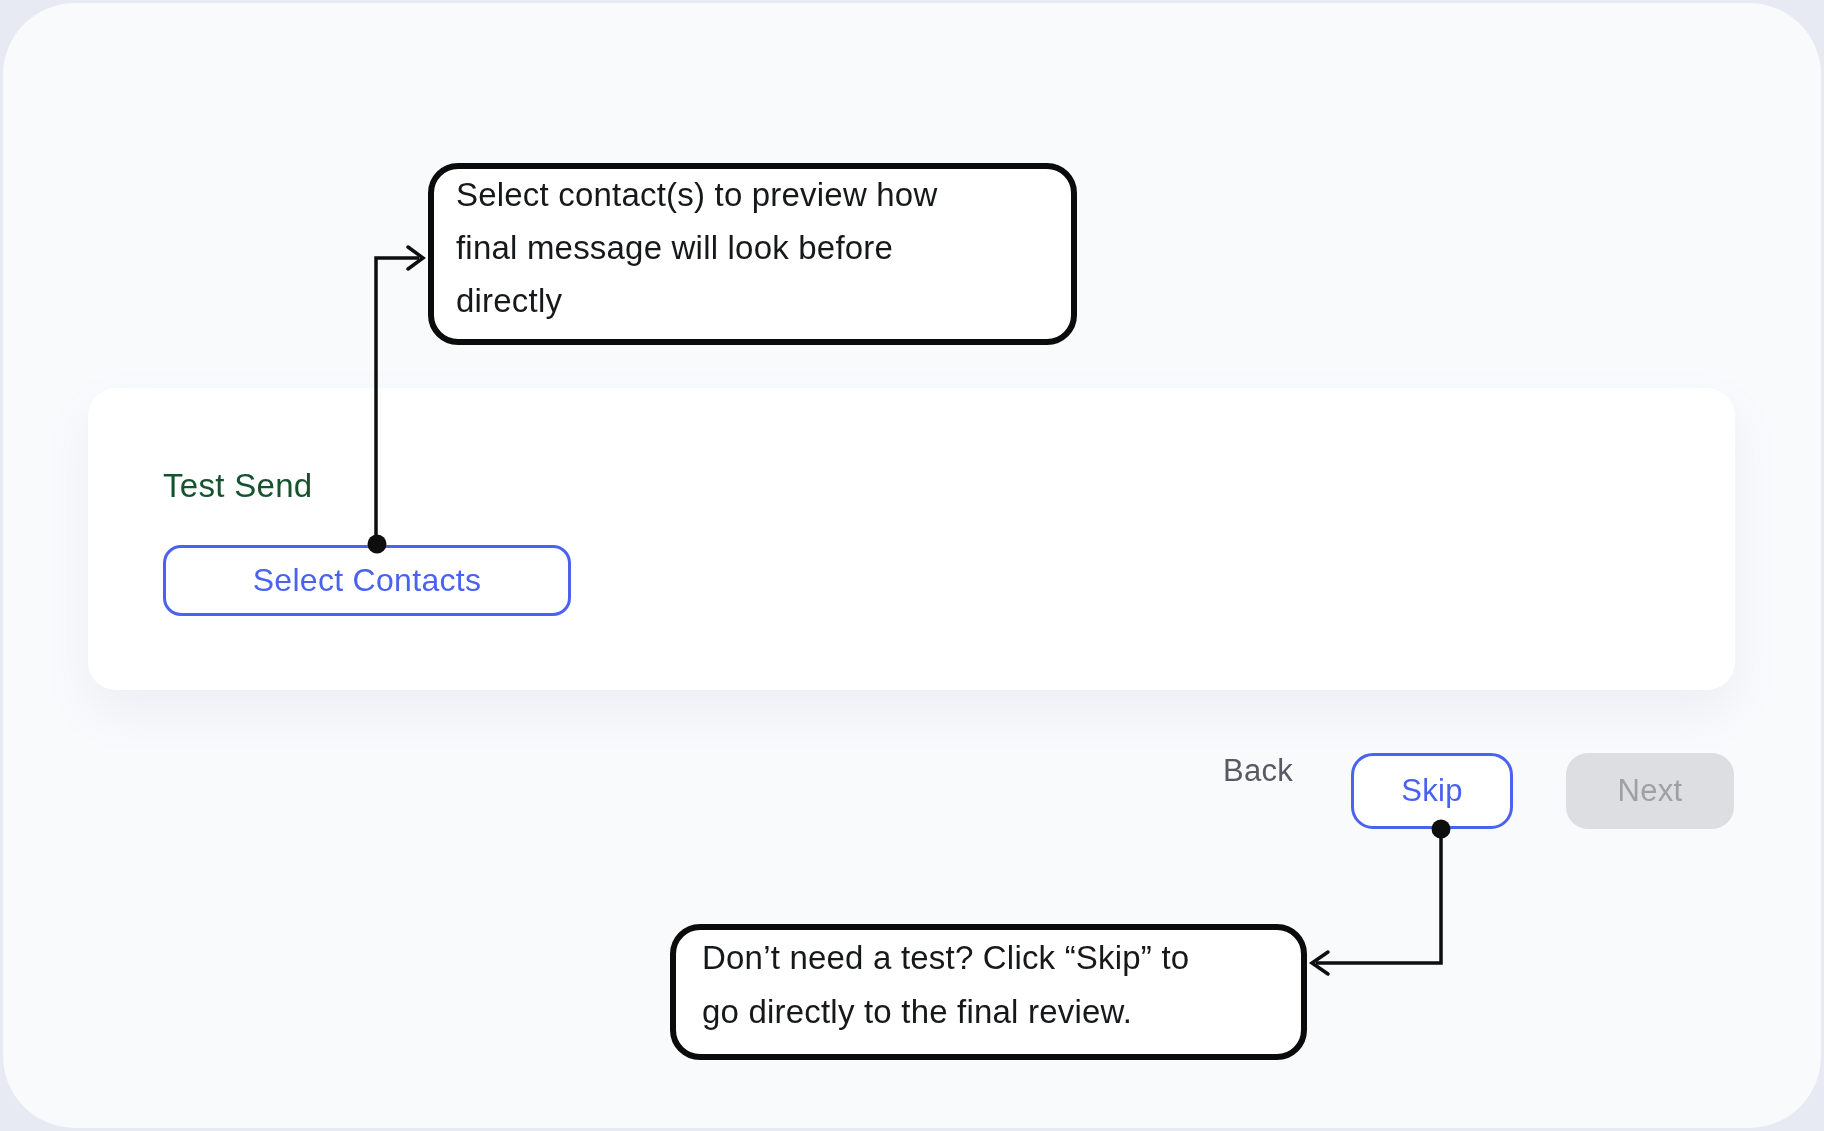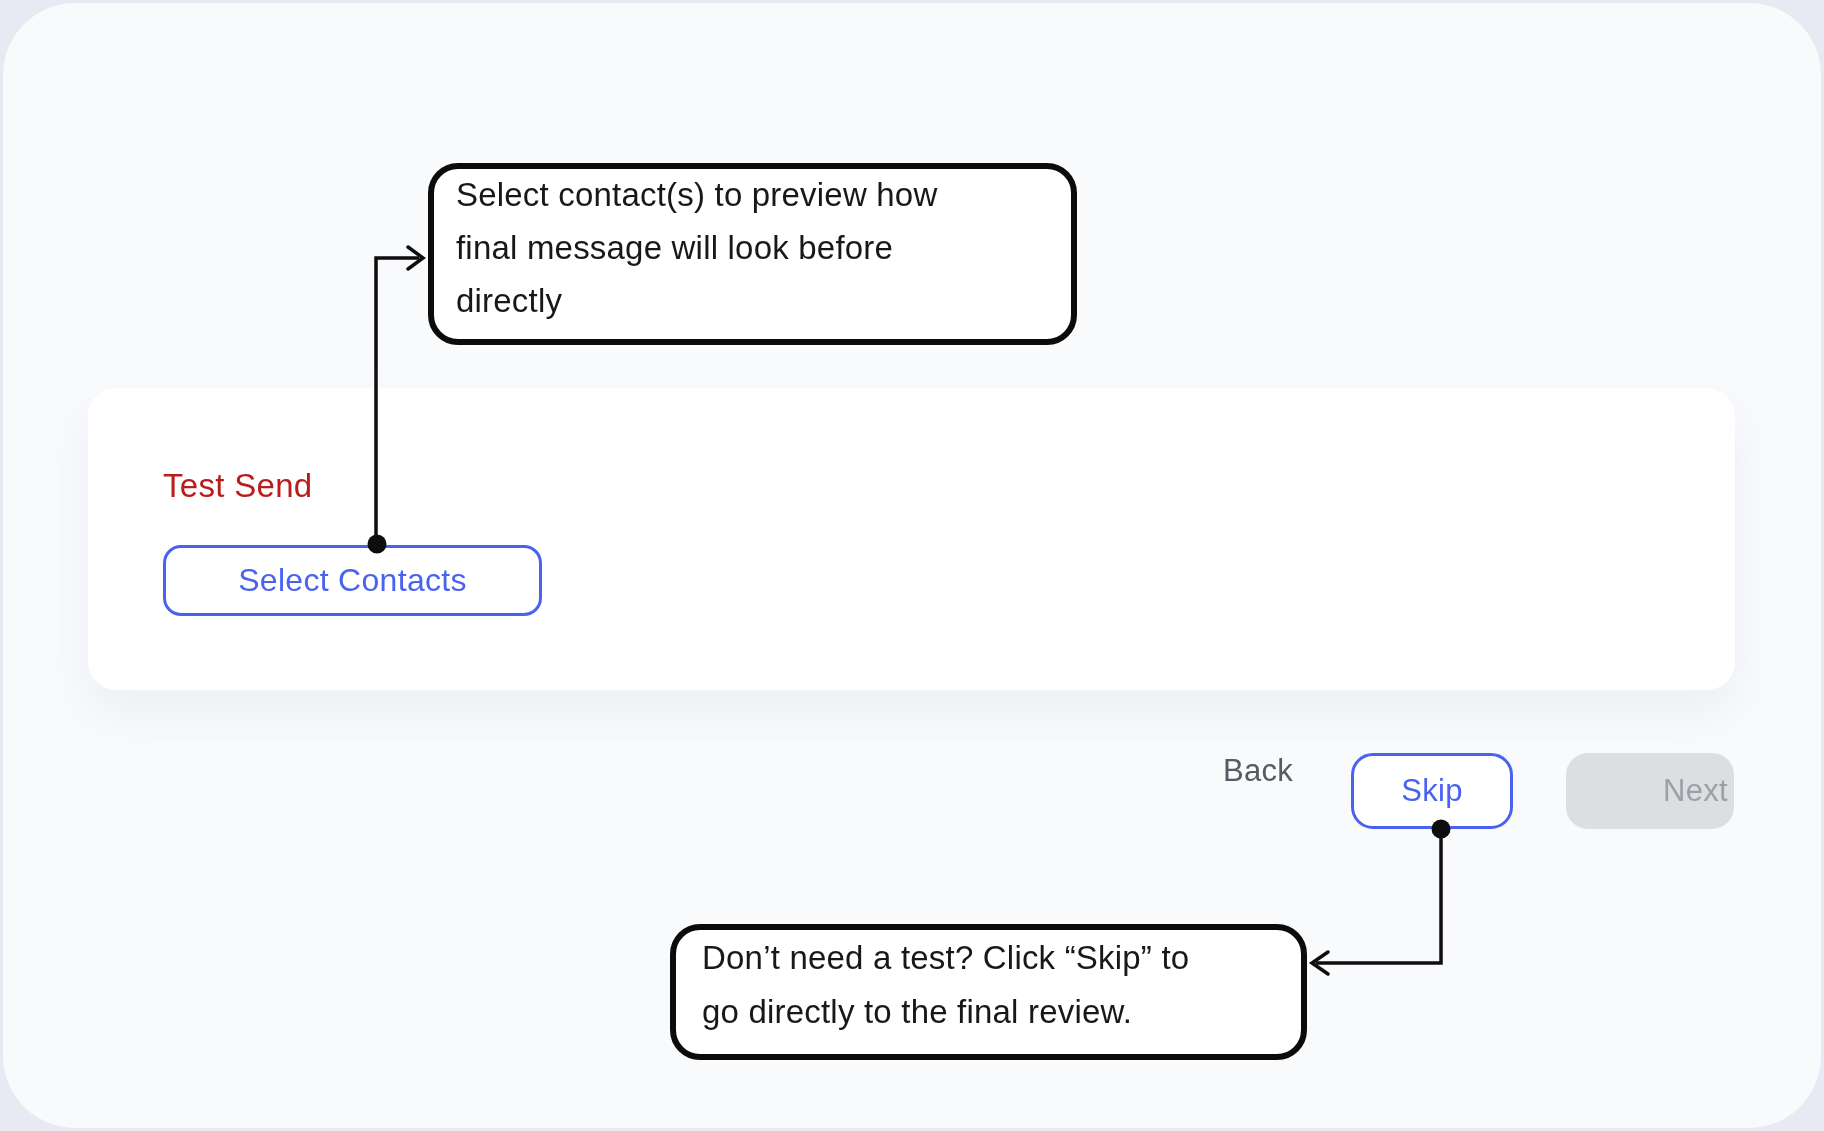--- a/index.html
+++ b/index.html
@@ -21,46 +21,45 @@
     border-radius:72px;
   }
   
   .card{
     position:absolute;left:88px;top:388px;width:1647px;height:302px;
     background:#ffffff;border-radius:28px;
     box-shadow:0 22px 44px rgba(140,150,185,0.10);
   }
   .card-title{
     position:absolute;left:163px;top:467px;
-    font-size:33px;line-height:38px;color:#b91c1c;
+    font-size:33px;line-height:38px;color:#14532d;
     letter-spacing:0.3px;font-weight:500;
   }
   .btn{
     position:absolute;display:flex;align-items:center;justify-content:center;
     box-sizing:border-box;background:#ffffff;cursor:pointer;
     letter-spacing:0.3px;
   }
   .btn-outline-blue{
     border:3px solid var(--accent,#4a62f0);
     color:var(--accent,#4a62f0);
   }
   .select-contacts{
-    left:163px;top:545px;width:379px;height:71px;
+    left:163px;top:545px;width:408px;height:71px;
     border-radius:18px;font-size:32px;
   }
   .skip{
     left:1351px;top:753px;width:162px;height:76px;
     border-radius:22px;font-size:31px;
   }
   .next{
     left:1566px;top:753px;width:168px;height:76px;
     border-radius:22px;font-size:31px;border:none;
     background:var(--disabled-bg,#dcdee2);color:var(--disabled-text,#9ea0a6);
     cursor:default;
-    justify-content:flex-end;
   }
   .back{
     position:absolute;left:1198px;top:753px;width:120px;height:76px;
     display:flex;justify-content:center;
     font-size:31px;color:var(--back-text,#565a63);cursor:pointer;
     letter-spacing:0.3px;
   }
   
   .callout{
     position:absolute;box-sizing:border-box;background:#ffffff;

